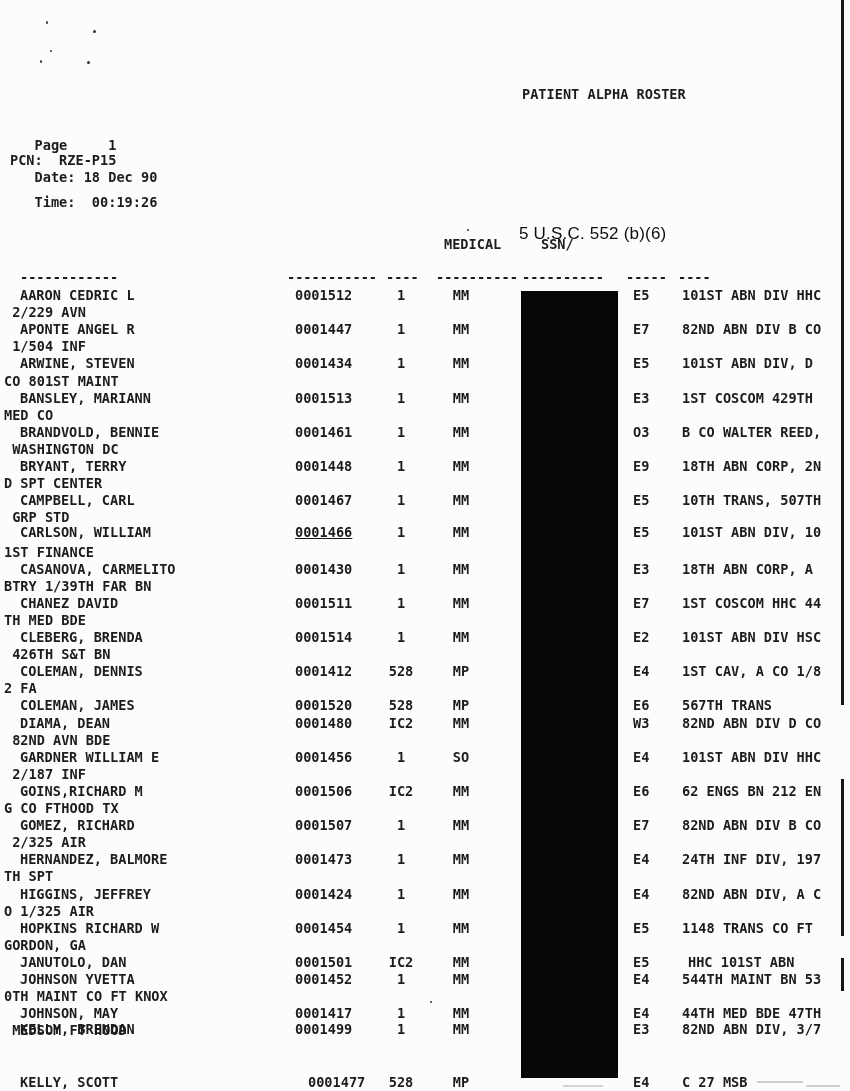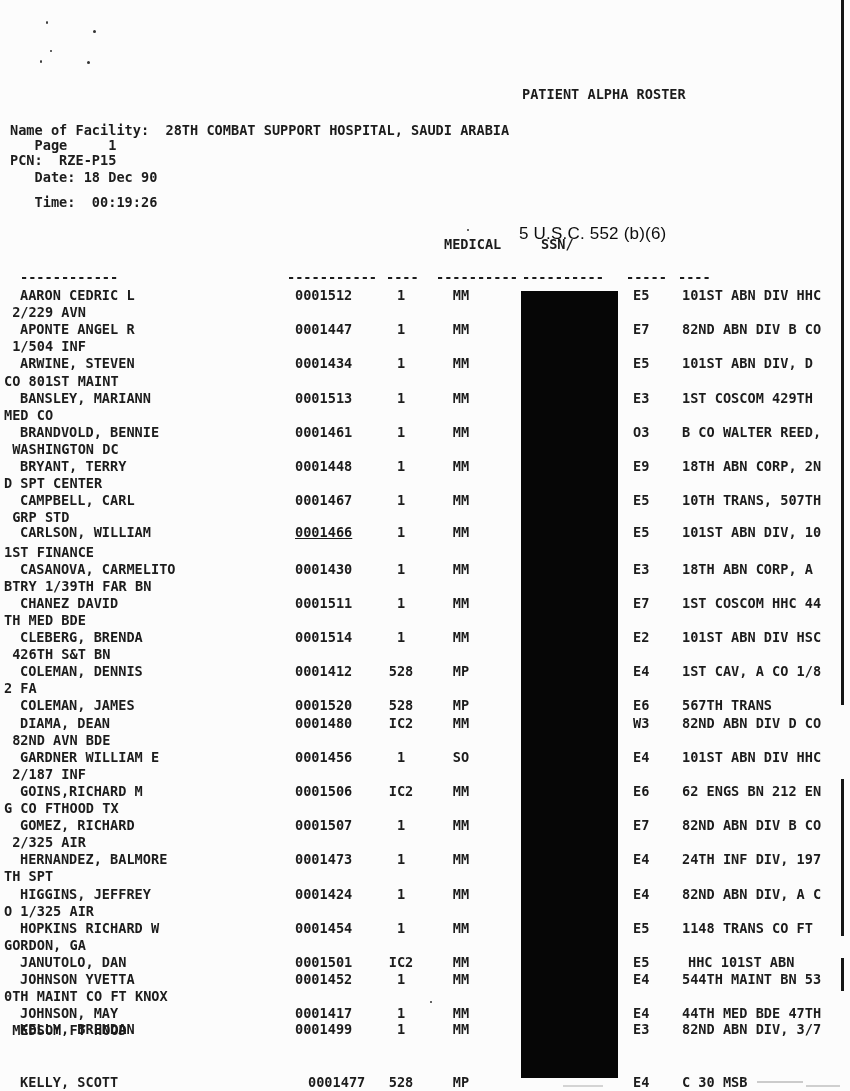--- a/index.html
+++ b/index.html
@@ -73,21 +73,20 @@
   <div class="smudge" style="left:757px;top:1081px;width:46px;height:2px;opacity:.5"></div>
   <div class="smudge" style="left:806px;top:1085px;width:34px;height:2px;opacity:.45"></div>
   <div class="smudge" style="left:563px;top:1085px;width:40px;height:2px;opacity:.4"></div>
 
   <div class="edge-seg" style="left:841px;top:0;height:705px"></div>
   <div class="edge-seg" style="left:841px;top:779px;height:157px"></div>
   <div class="edge-seg" style="left:841px;top:958px;height:33px"></div>
 
   <div class="mono" style="left:522px;top:87px">PATIENT ALPHA ROSTER</div>
 
-  <div class="mono" style="left:10px;top:123px">Name of Facility:  28TH COMBAT SUPPORT HOSPITAL, SAUDI ARABIA</div>
   <div class="mono" style="left:10px;top:138px">   Page     1</div>
   <div class="mono" style="left:10px;top:153px">PCN:  RZE-P15</div>
   <div class="mono" style="left:10px;top:170px">   Date: 18 Dec 90</div>
   <div class="mono" style="left:10px;top:195px">   Time:  00:19:26</div>
 
   <div class="sans-note" style="left:519px;top:224px">5 U.S.C. 552 (b)(6)</div>
 
   <div class="tl" style="top:237px">
     <span class="cell" style="left:444px">MEDICAL</span>
     <span class="cell" style="left:541px">SSN/</span>
@@ -362,19 +361,19 @@
       </div>
       <div class="tl" style="top: 1057.5px;">
         <span class="cell" style="left: 4px; margin-top: 48px;">3 ARM</span>
       </div>
       <div class="tl" style="top: 1074.6px;">
         <span class="cell" style="left: 20px;">KELLY, SCOTT</span>
         <span class="cell" style="left: 308px;">0001477</span>
         <span class="cell center" style="left: 401px;">528</span>
         <span class="cell center" style="left: 461px;">MP</span>
         <span class="cell" style="left: 633px;">E4</span>
-        <span class="cell" style="left: 682px;">C 30 MSB</span>
+        <span class="cell" style="left: 682px;">C 27 MSB</span>
       </div>
     </div>
 
   <div class="redaction" style="left:521px;top:291px;width:97px;height:787px"></div>
 
 </div>
 
 </body></html>

